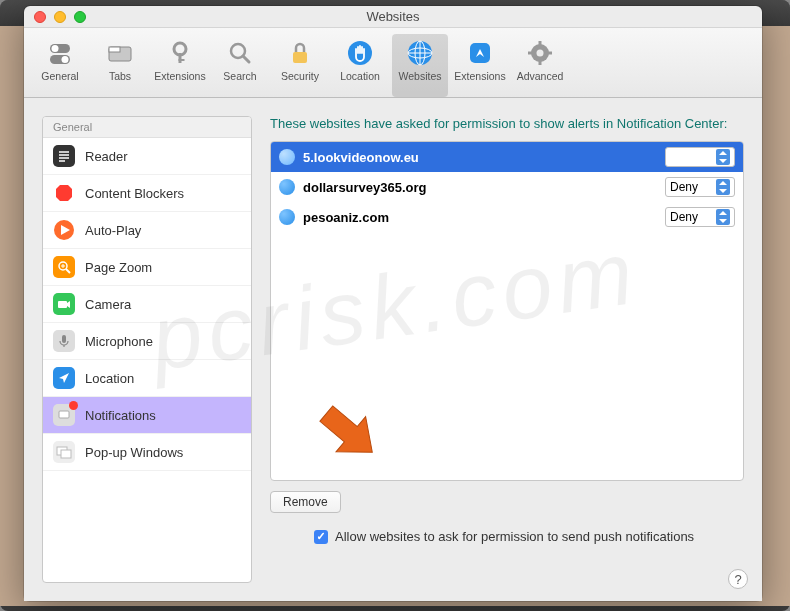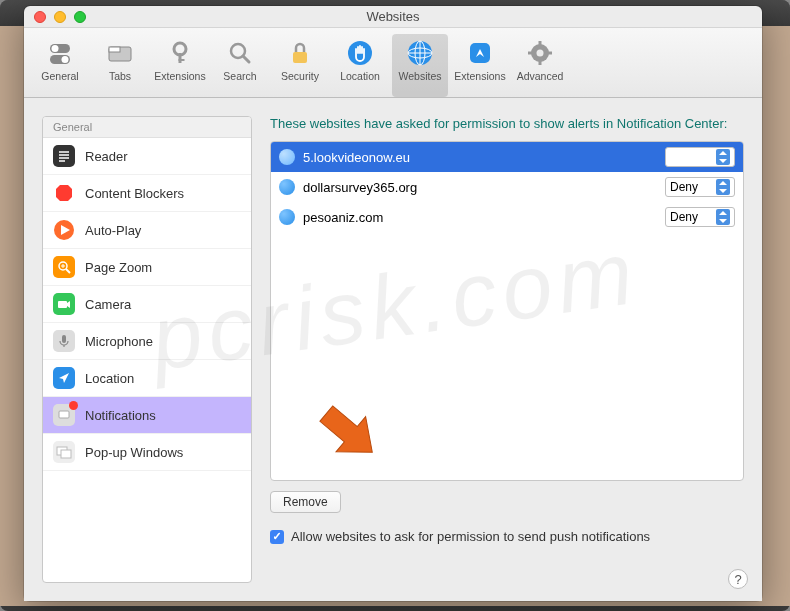--- a/index.html
+++ b/index.html
@@ -33,31 +33,31 @@
 .sideicon { width: 22px; height: 22px; border-radius: 5px; display: flex; align-items: center; justify-content: center; flex-shrink: 0; }
 .badge { position: absolute; width: 9px; height: 9px; background: #ff3b30; border-radius: 50%; top: 4px; left: 26px; }
 
 .main { flex: 1; display: flex; flex-direction: column; }
 .mainhead { font-size: 13px; color: #0f766e; margin-bottom: 10px; }
 .sitebox { flex: 1; border: 1px solid #c8c8c8; border-radius: 4px; background: #fff; overflow: hidden; max-height: 340px; }
 .siterow { display: flex; align-items: center; padding: 5px 8px; font-size: 13px; gap: 8px; }
 .siterow.selected { background: #2f6fde; color: #fff; }
 .globe { width: 16px; height: 16px; border-radius: 50%; background: radial-gradient(circle at 30% 30%, #7ec4ff, #2a8fe8); flex-shrink: 0; }
 .siterow.selected .globe { background: radial-gradient(circle at 30% 30%, #bde0ff, #6fb8ff); }
-.sitename { flex: 1; }
+.sitename { flex: 1; font-weight: bold; }
 .permsel { background: #fff; border: 1px solid #bfbfbf; border-radius: 3px; font-size: 12px; padding: 1px 4px; display: flex; align-items: center; width: 70px; justify-content: space-between; }
 .permsel .arrows { width: 14px; height: 16px; background: #4a90e2; border-radius: 2px; margin-left: 4px; position: relative; }
 .permsel .arrows::before, .permsel .arrows::after { content: ""; position: absolute; left: 3px; border-left: 4px solid transparent; border-right: 4px solid transparent; }
 .permsel .arrows::before { top: 2px; border-bottom: 4px solid #fff; }
 .permsel .arrows::after { bottom: 2px; border-top: 4px solid #fff; }
 
 .actions { margin-top: 10px; }
 .btn { background: linear-gradient(#fdfdfd, #f1f1f1); border: 1px solid #c1c1c1; border-radius: 4px; font-size: 12px; padding: 3px 12px; color: #333; }
 
-.checkrow { margin-top: 16px; display: flex; align-items: center; gap: 7px; font-size: 13px; color: #333; }
+.checkrow { margin-top: 16px; display: flex; align-items: center; gap: 7px; font-size: 13px; color: #333; margin-left: 44px; }
 .chk { width: 14px; height: 14px; background: #3b82f6; border-radius: 3px; display: flex; align-items: center; justify-content: center; }
 .chk::after { content: "✓"; color: #fff; font-size: 11px; font-weight: bold; }
 
 .help { position: absolute; bottom: 12px; right: 14px; width: 20px; height: 20px; border: 1px solid #bbb; border-radius: 50%; display: flex; align-items: center; justify-content: center; font-size: 13px; color: #555; background: #fefefe; }
 
 .arrow-annot { position: absolute; top: 396px; left: 312px; width: 70px; height: 70px; pointer-events: none; }
 
 .watermark { position: absolute; top: 50%; left: 50%; transform: translate(-50%, -50%) rotate(-8deg); font-size: 90px; font-weight: 300; color: rgba(0,0,0,0.06); letter-spacing: 6px; pointer-events: none; white-space: nowrap; font-style: italic; }
 </style>
 </head>

